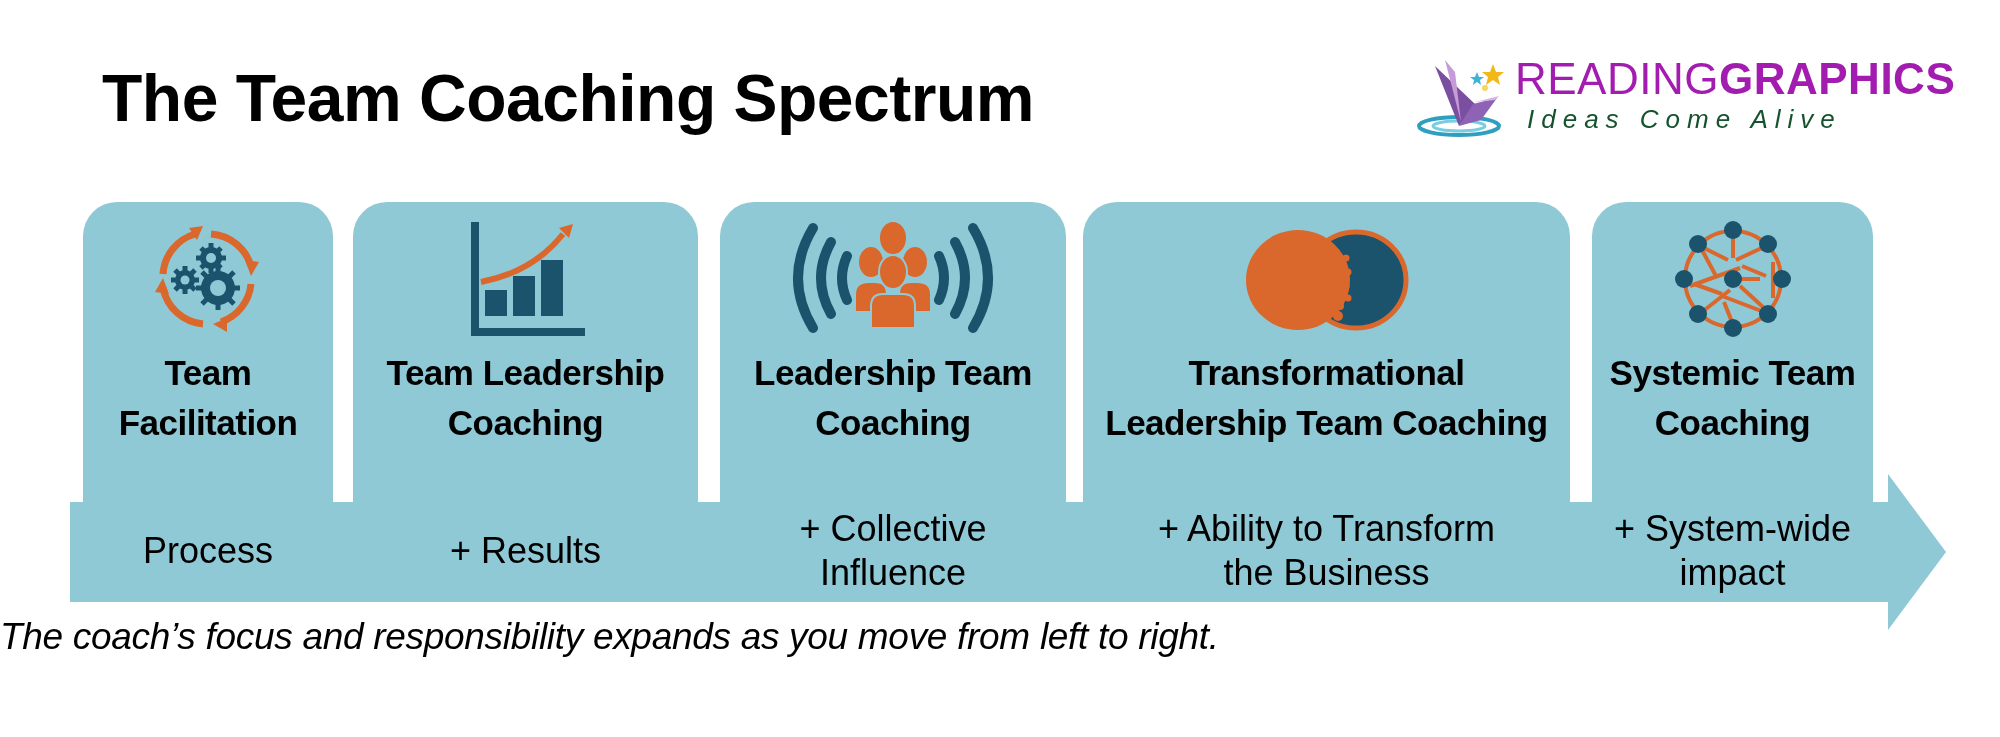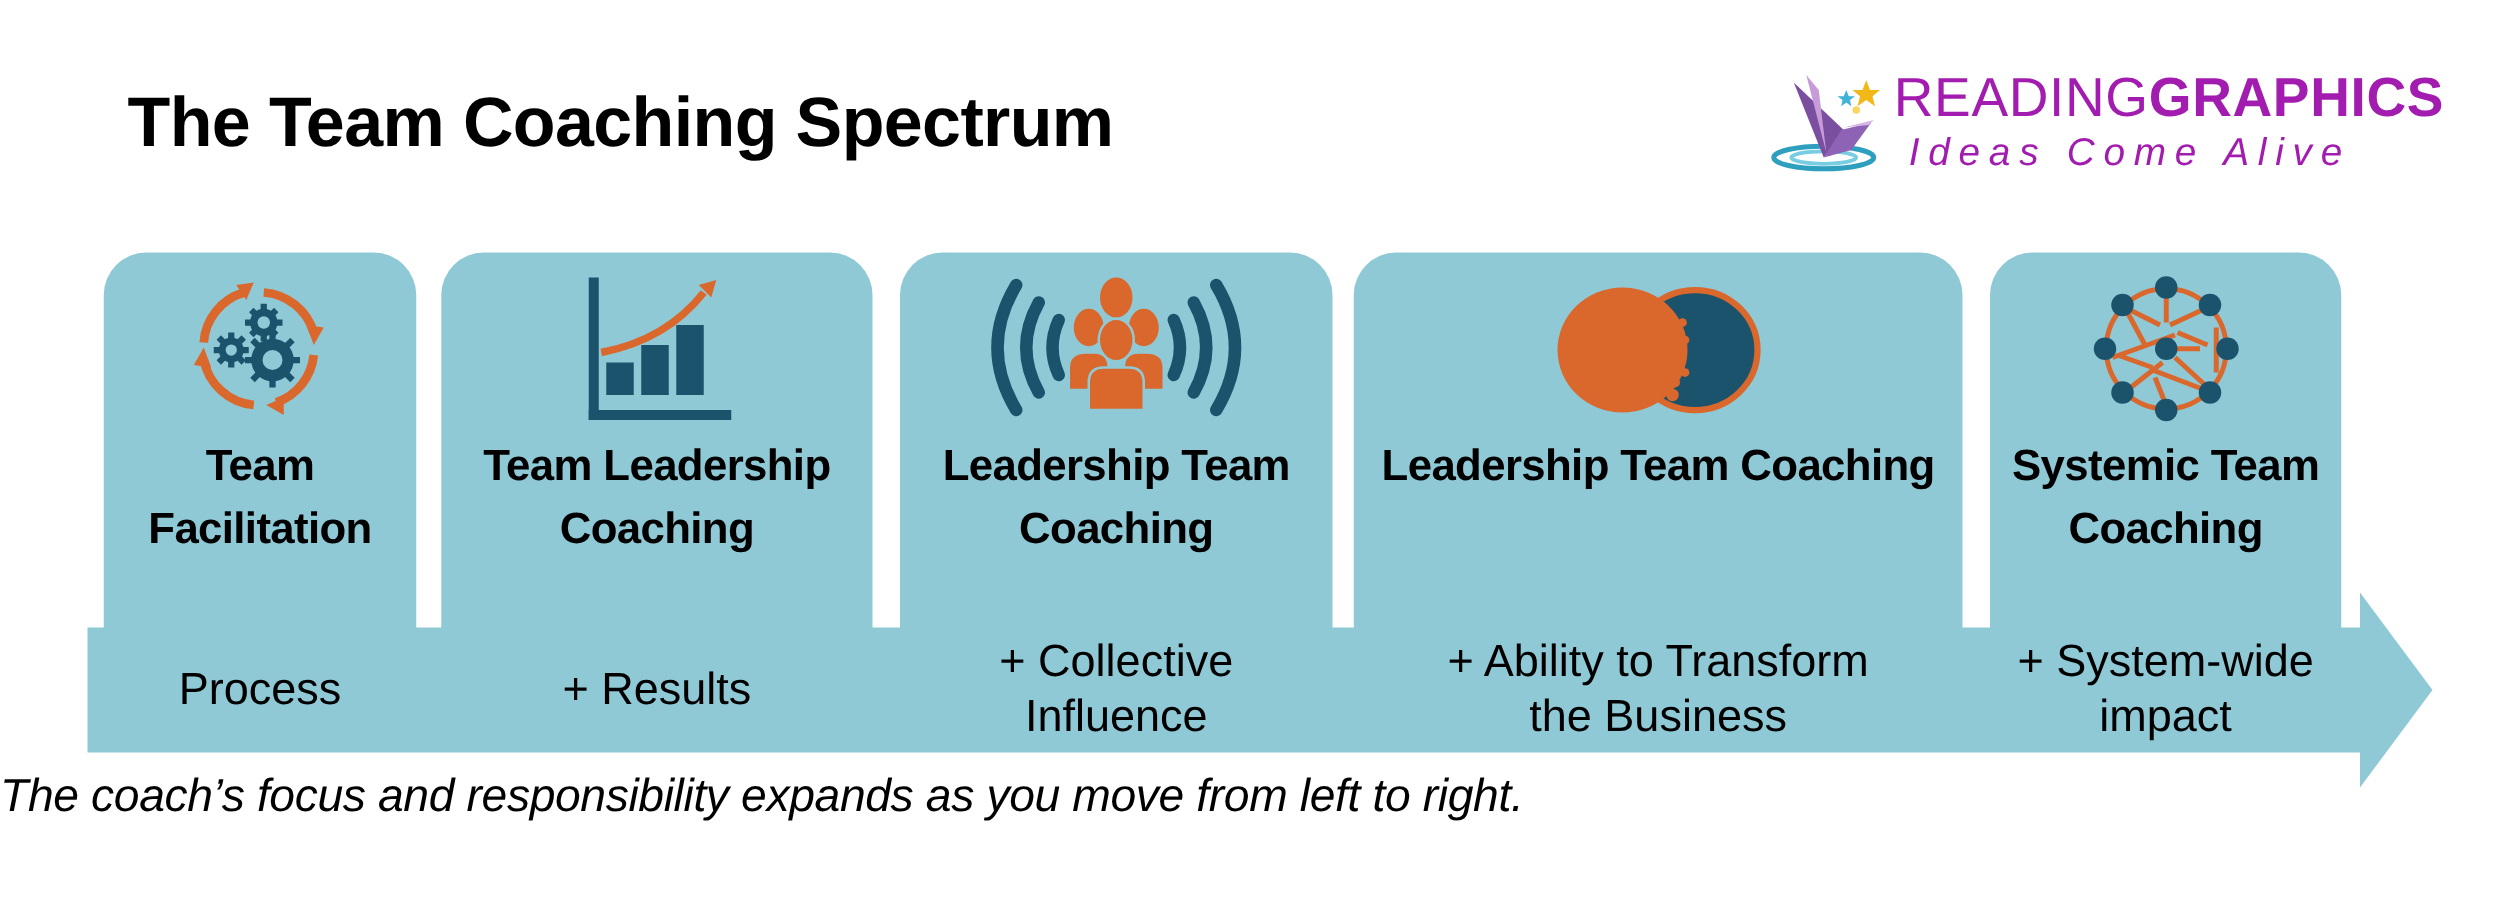--- a/index.html
+++ b/index.html
@@ -1,24 +1,24 @@
 <!DOCTYPE html>
 <html><head>
 <meta charset="utf-8">
 <style>
   html, body { margin:0; padding:0; background:#ffffff; }
   body { width:2000px; height:737px; position:relative; overflow:hidden;
          font-family:"Liberation Sans", "DejaVu Sans", sans-serif; color:#000; }
-  .title { position:absolute; left:102px; top:58px; font-size:56px; font-weight:bold;
+  .title { position:absolute; left:102px; top:58px; font-size:66px; font-weight:bold;
            letter-spacing:-0.5px; margin:0; line-height:80px; }
   .logo { position:absolute; left:1415px; top:52px; width:470px; height:90px; }
   .logo-word { position:absolute; left:100px; top:2px; font-size:44px; color:#a21caf;
                letter-spacing:0.5px; line-height:50px; white-space:nowrap; }
   .logo-word b { font-weight:bold; }
-  .logo-tag { position:absolute; left:112px; top:52px; font-size:31px; color:#a21caf;
+  .logo-tag { position:absolute; left:112px; top:52px; font-size:26px; color:#14532d;
               font-style:italic; letter-spacing:7px; white-space:nowrap; }
   .logo-mark { position:absolute; left:0; top:0; width:96px; height:90px; }
 
   .card { position:absolute; top:202px; height:366px; background:#90c9d6;
           border-radius:34px; box-sizing:border-box; }
   .card .icon { position:absolute; left:0; right:0; top:14px; height:126px;
                 display:flex; justify-content:center; }
   .card .label { position:absolute; left:0; right:0; top:146px; text-align:center;
                  font-size:35px; font-weight:bold; line-height:50px; letter-spacing:-0.5px; }
 
@@ -160,20 +160,21 @@
           <circle cx="98" cy="90" r="4"></circle>
         <circle cx="104" cy="42" r="3.5"></circle>
           <circle cx="106" cy="56" r="3.5"></circle>
           <circle cx="104" cy="70" r="3.5"></circle>
         <circle cx="106" cy="82" r="3.5"></circle>
           <circle cx="96" cy="100" r="5"></circle>
       </g>
     </svg>
   </div>
   <div class="label">
+    <div>Transformational</div>
     <div>Leadership Team Coaching</div>
   </div>
 </div>
 
 <div class="card" style="left:1592px;width:281px;">
   <div class="icon">
     <svg width="126" height="126" viewBox="0 0 126 126">
       <circle cx="63" cy="63" r="48" fill="none" stroke="#da682c" stroke-width="4"></circle>
       <g stroke="#da682c" stroke-width="4">
         <line x1="63" y1="18" x2="63" y2="42"></line>

